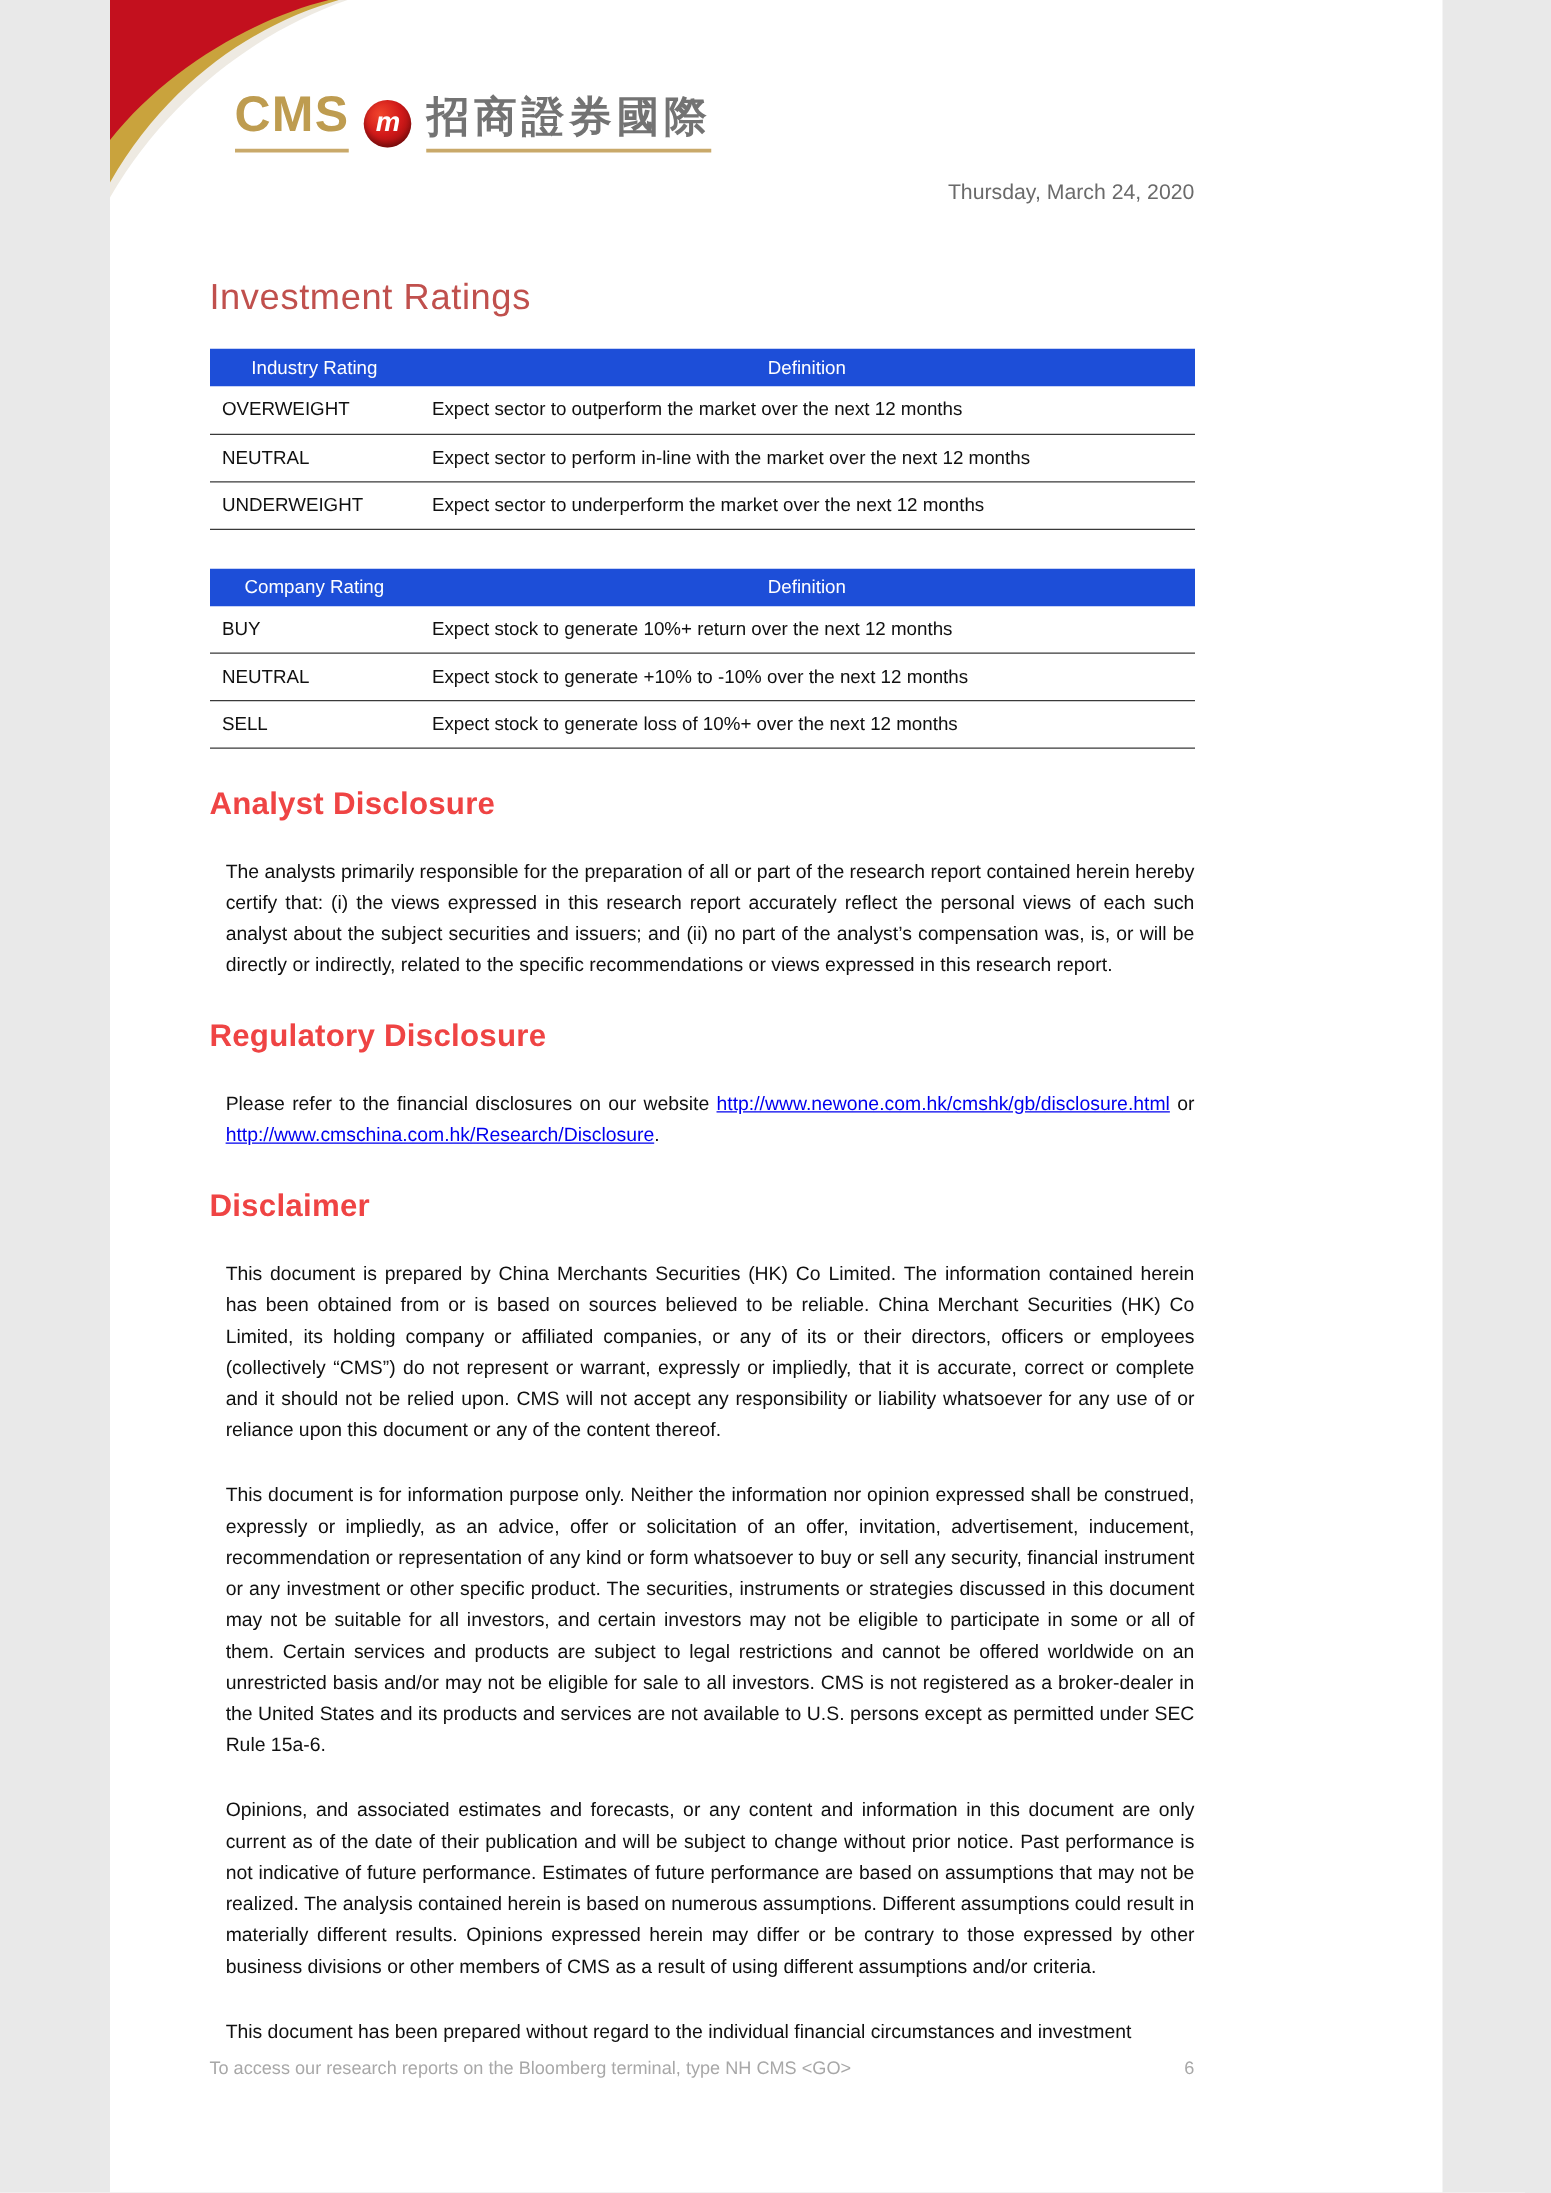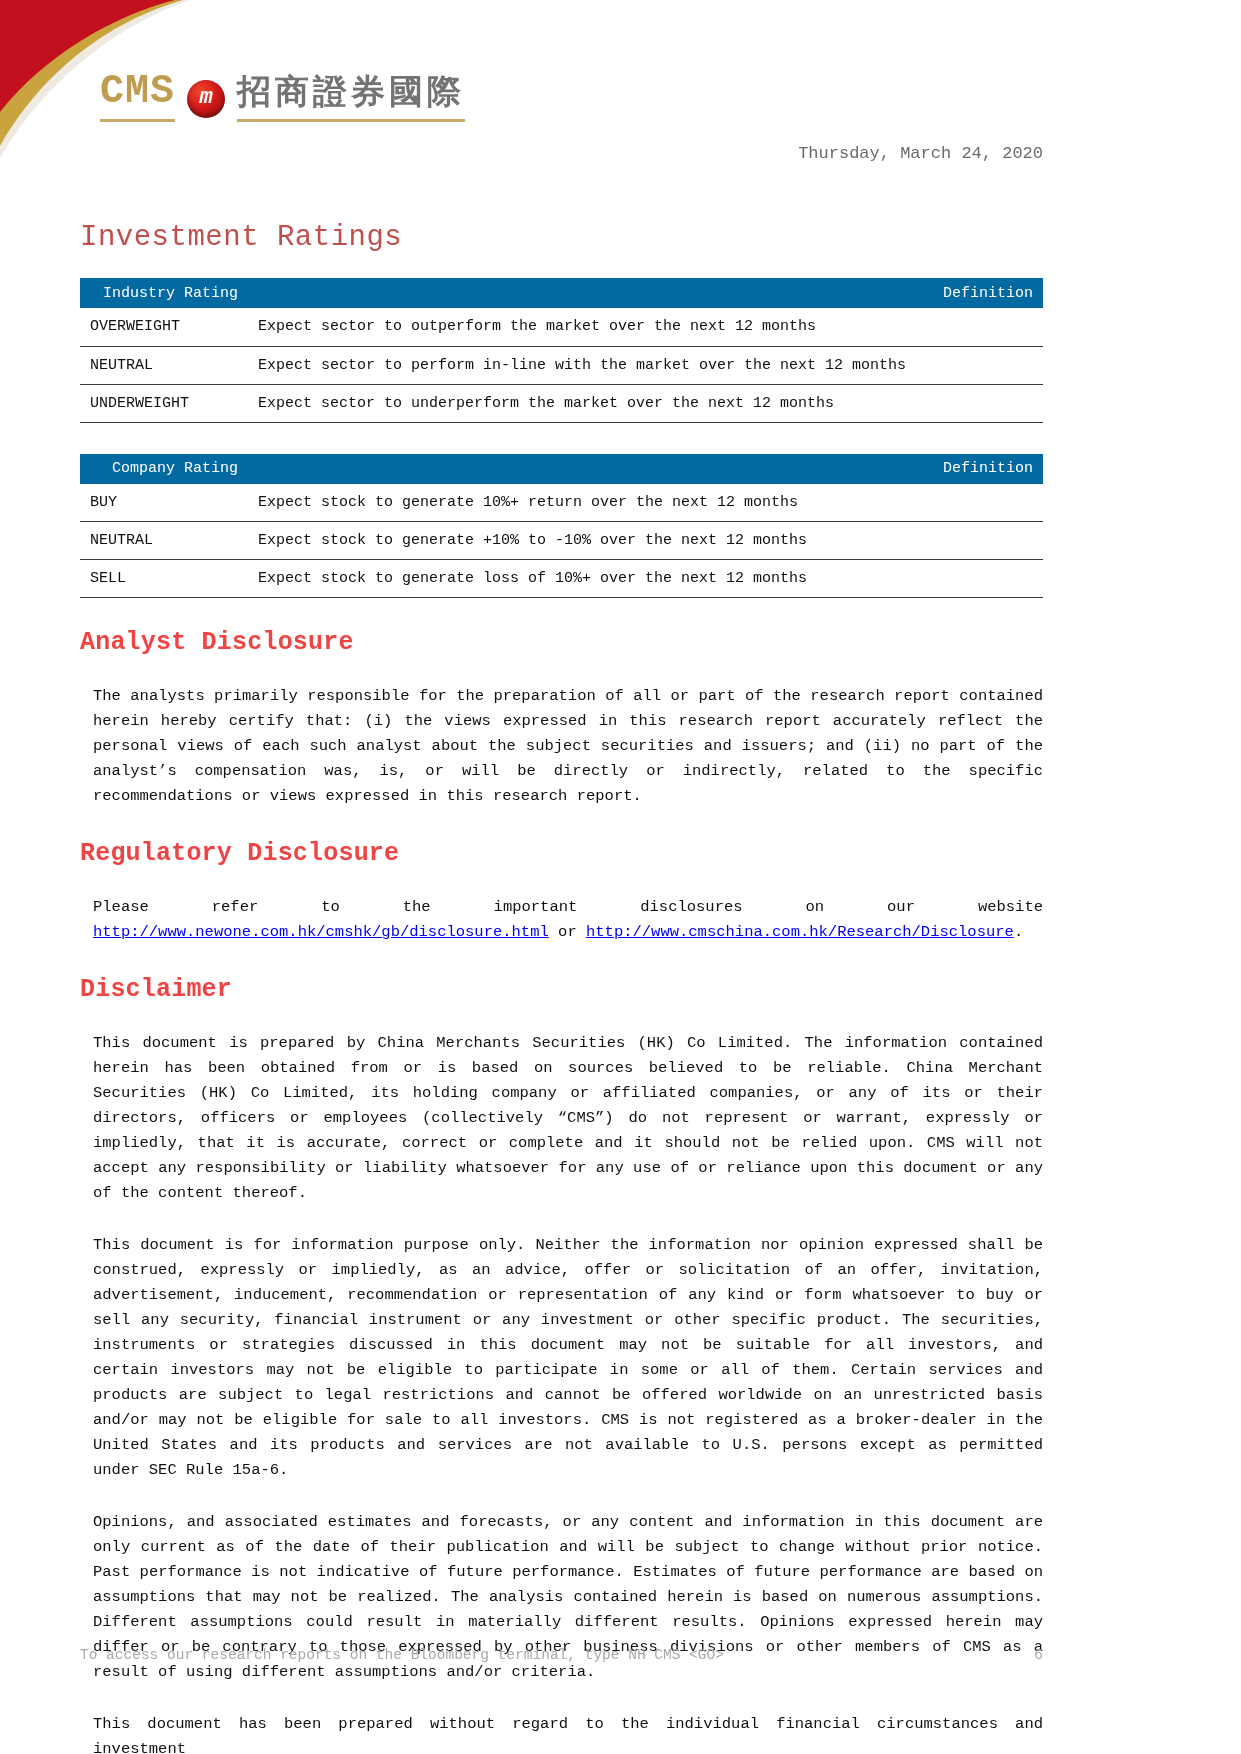--- a/index.html
+++ b/index.html
@@ -1,22 +1,22 @@
 <!DOCTYPE html>
 <html><head>
 <meta charset="utf-8">
 <style>
   * { margin:0; padding:0; box-sizing:border-box; }
   html,body { background:#e9e9e9; }
   .page {
     position:relative;
-    width:1241px; height:1754px;
+    width:1066px; height:1754px;
     margin:0 auto;
     background:#ffffff;
-    font-family:Liberation Mono, monospace;
+    font-family:Liberation Sans, sans-serif;
     color:#101010;
     overflow:hidden;
   }
   .corner { position:absolute; top:0; left:0; display:block; }
   .content { padding:0 198px 0 80px; position:relative; }
 
   
   .logo-row { padding-top:72px; display:flex; align-items:flex-end; gap:12px; position:relative; z-index:2; margin-left:20px; }
   .logo-latin {
     font-size:40px; font-weight:bold; letter-spacing:1px;
@@ -38,21 +38,21 @@
   .date-line { text-align:right; margin-top:22px; font-size:17px; color:#6a6a6a; }
 
   
   h1.doc-title { margin-top:58px; font-size:29px; font-weight:400; color:#C0504D; letter-spacing:.5px; }
 
   
   table.ratings { width:100%; border-collapse:collapse; table-layout:fixed; margin-top:24px; font-size:15px; }
   table.ratings.second { margin-top:31px; }
   col.col-rating { width:168px; }
   table.ratings th {
-    background:#0369a1; color:#ffffff; font-weight:400; text-align:right;
+    background:#1d4ed8; color:#ffffff; font-weight:400; text-align:center;
     height:30px; padding:0 10px; vertical-align:middle;
   }
   table.ratings td {
     height:38px; padding:0 10px; vertical-align:middle;
     border-bottom:1.5px solid #3a3a3a; color:#101010;
   }
 
   
   h2.section-heading { margin-top:30px; font-size:25px; font-weight:bold; color:#ef4444; letter-spacing:.2px; }
   p.body-text {
@@ -144,21 +144,21 @@
             <td>SELL</td>
             <td>Expect stock to generate loss of 10%+ over the next 12 months</td>
           </tr>
         </tbody>
     </table>
 
     <h2 class="section-heading">Analyst Disclosure</h2>
     <p class="body-text">The analysts primarily responsible for the preparation of all or part of the research report contained herein hereby certify that: (i) the views expressed in this research report accurately reflect the personal views of each such analyst about the subject securities and issuers; and (ii) no part of the analyst’s compensation was, is, or will be directly or indirectly, related to the specific recommendations or views expressed in this research report.</p>
 
     <h2 class="section-heading">Regulatory Disclosure</h2>
-    <p class="body-text"><span>Please refer to the important disclosures on our website </span><a href="#">http://www.newone.com.hk/cmshk/gb/disclosure.html</a><span> or </span><a href="#">http://www.cmschina.com.hk/Research/Disclosure</a><span>.</span></p>
+    <p class="body-text"><span>Please refer to the financial disclosures on our website </span><a href="#">http://www.newone.com.hk/cmshk/gb/disclosure.html</a><span> or </span><a href="#">http://www.cmschina.com.hk/Research/Disclosure</a><span>.</span></p>
 
     <h2 class="section-heading">Disclaimer</h2>
     <div>
         <p class="body-text">This document is prepared by China Merchants Securities (HK) Co Limited. The information contained herein has been obtained from or is based on sources believed to be reliable. China Merchant Securities (HK) Co Limited, its holding company or affiliated companies, or any of its or their directors, officers or employees (collectively “CMS”) do not represent or warrant, expressly or impliedly, that it is accurate, correct or complete and it should not be relied upon. CMS will not accept any responsibility or liability whatsoever for any use of or reliance upon this document or any of the content thereof.</p>
         <p class="body-text">This document is for information purpose only. Neither the information nor opinion expressed shall be construed, expressly or impliedly, as an advice, offer or solicitation of an offer, invitation, advertisement, inducement, recommendation or representation of any kind or form whatsoever to buy or sell any security, financial instrument or any investment or other specific product. The securities, instruments or strategies discussed in this document may not be suitable for all investors, and certain investors may not be eligible to participate in some or all of them. Certain services and products are subject to legal restrictions and cannot be offered worldwide on an unrestricted basis and/or may not be eligible for sale to all investors. CMS is not registered as a broker-dealer in the United States and its products and services are not available to U.S. persons except as permitted under SEC Rule 15a-6.</p>
         <p class="body-text">Opinions, and associated estimates and forecasts, or any content and information in this document are only current as of the date of their publication and will be subject to change without prior notice. Past performance is not indicative of future performance. Estimates of future performance are based on assumptions that may not be realized. The analysis contained herein is based on numerous assumptions. Different assumptions could result in materially different results. Opinions expressed herein may differ or be contrary to those expressed by other business divisions or other members of CMS as a result of using different assumptions and/or criteria.</p>
         <p class="body-text">This document has been prepared without regard to the individual financial circumstances and investment</p>
       </div>
 
   </div>

